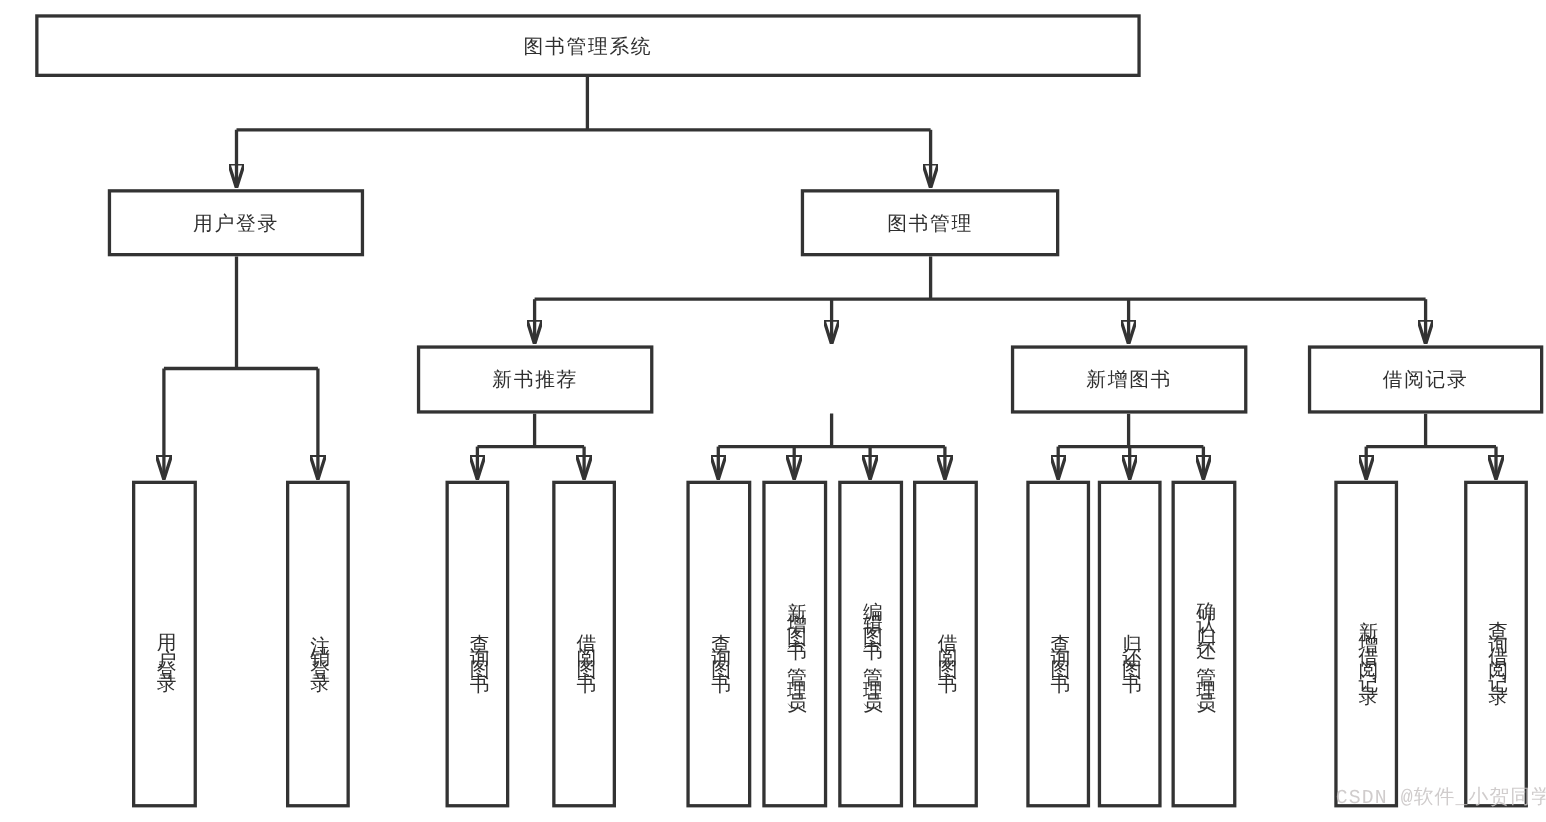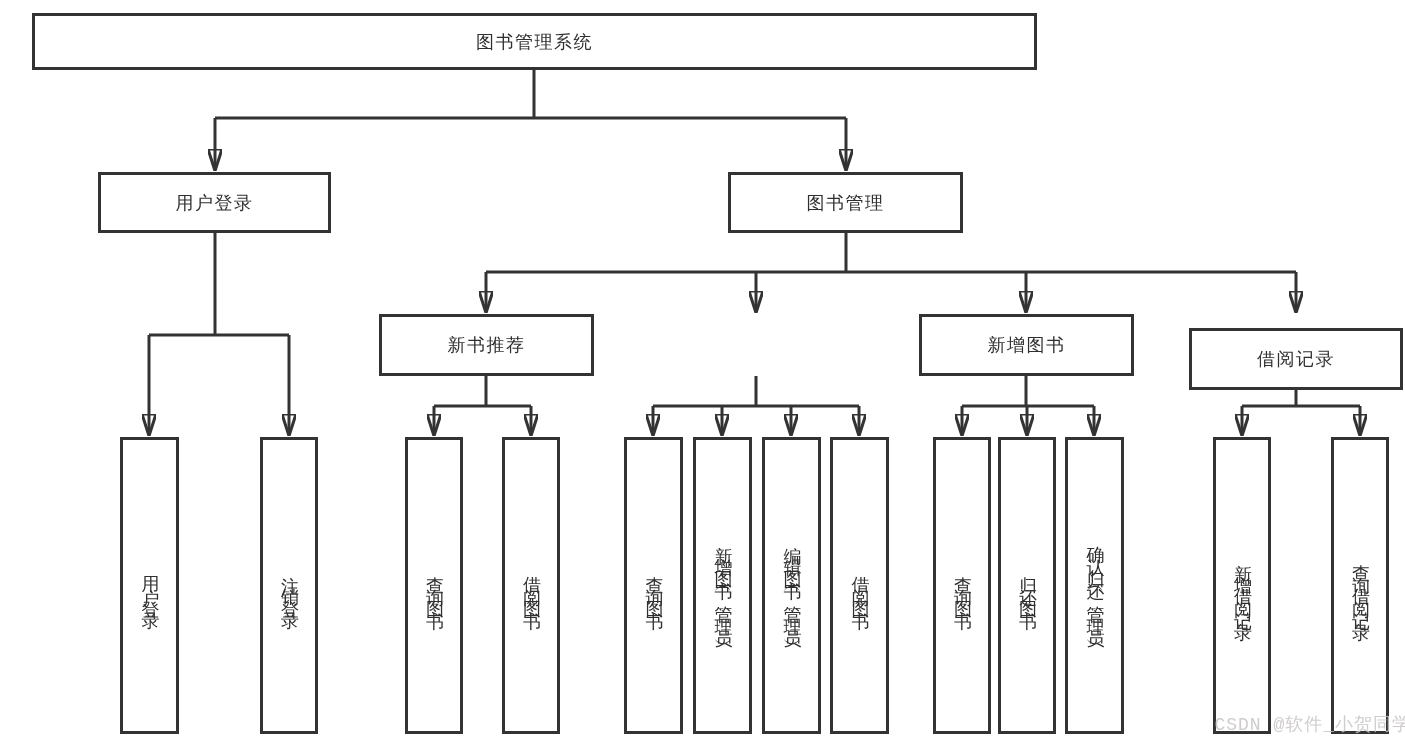--- a/index.html
+++ b/index.html
@@ -92,21 +92,21 @@
     <path d="M1344 406 V435" marker-end="url(#arrow)"></path>
   </svg>
 
   <div class="box h-box" style="left:16px;top:13px;width:1005px;height:57px">图书管理系统</div>
 
   <div class="box h-box" style="left:82px;top:172px;width:233px;height:61px">用户登录</div>
   <div class="box h-box" style="left:363px;top:314px;width:215px;height:62px">新书推荐</div>
 
   <div class="box h-box" style="left:712px;top:172px;width:235px;height:61px">图书管理</div>
   <div class="box h-box" style="left:903px;top:314px;width:215px;height:62px">新增图书</div>
-  <div class="box h-box" style="left:1173px;top:328px;width:214px;height:62px">借阅记录</div>
+  <div class="box h-box" style="left:1173px;top:314px;width:214px;height:62px">借阅记录</div>
 
   <div class="box v-box" style="left:104px;top:437px;width:59px;height:297px">用户登录</div>
   <div class="box v-box" style="left:244px;top:437px;width:58px;height:297px">注销登录</div>
 
   <div class="box v-box" style="left:389px;top:437px;width:58px;height:297px">查询图书</div>
   <div class="box v-box" style="left:486px;top:437px;width:58px;height:297px">借阅图书</div>
 
   <div class="box v-box" style="left:608px;top:437px;width:59px;height:297px">查询图书</div>
   <div class="box v-box" style="left:677px;top:437px;width:59px;height:297px">新增图书（管理员）</div>
   <div class="box v-box" style="left:746px;top:437px;width:59px;height:297px">编辑图书（管理员）</div>

